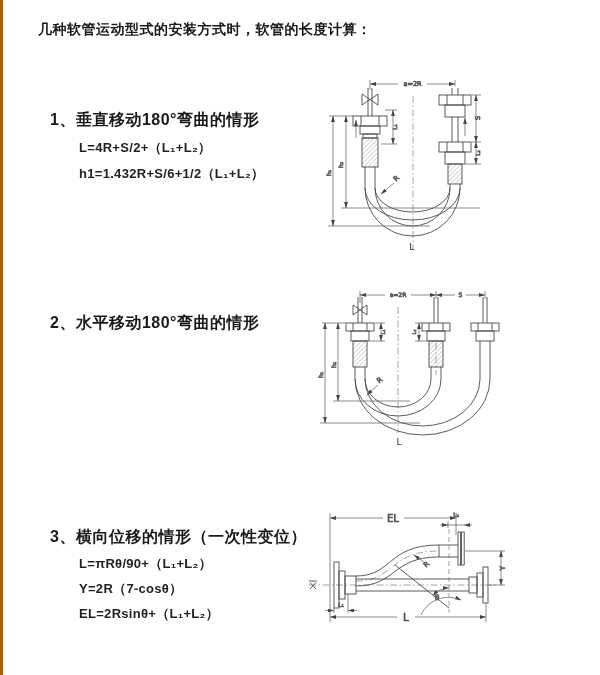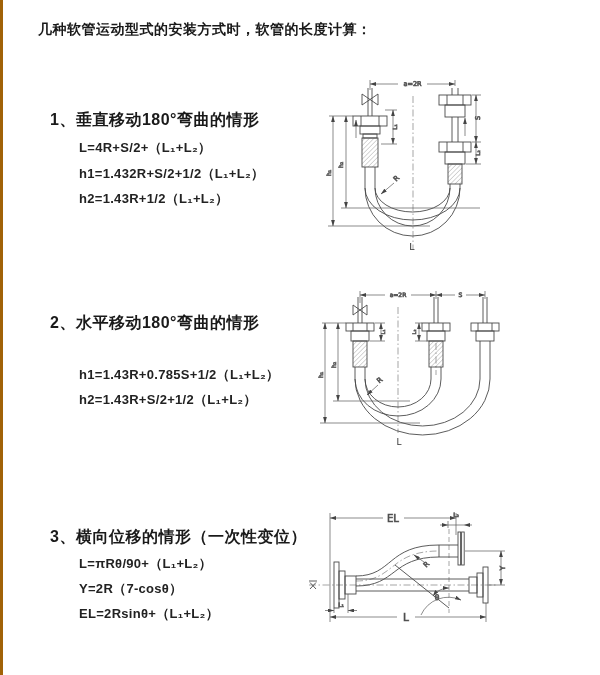--- a/index.html
+++ b/index.html
@@ -30,22 +30,21 @@
 </style>
 </head>
 <body>
 
 <div class="page">
 
   <div class="title">几种软管运动型式的安装方式时，软管的长度计算：</div>
 
   <div class="sec-heading" style="left:47px;top:110px">1、垂直移动180°弯曲的情形</div>
   <div class="formula" style="left:76px;top:139px">L=4R+S/2+（L₁+L₂）</div>
-  <div class="formula" style="left:76px;top:165px">h1=1.432R+S/2+1/2（L₁+L₂）</div>
-  <div class="formula" style="left:76px;top:190px">h2=1.43R+1/2（L₁+L₂）</div>
+  <div class="formula" style="left:76px;top:165px">h1=1.432R+S/6+1/2（L₁+L₂）</div>
 
   <svg style="left:312px;top:70px" width="255" height="190" viewBox="0 0 255 190">
     <defs>
       <pattern id="br1" width="3.2" height="3.2" patternUnits="userSpaceOnUse" patternTransform="rotate(45)">
         <line x1="0" y1="0" x2="0" y2="3.2" stroke="#8a8a8a" stroke-width="0.7"></line>
       </pattern>
       <marker id="ar1" viewBox="0 0 10 6" refX="9.5" refY="3" markerWidth="9" markerHeight="5.4" orient="auto-start-reverse">
         <path d="M0 0 L10 3 L0 6 Z" fill="#444"></path>
       </marker>
     </defs>
@@ -131,22 +130,20 @@
 
     <g class="dim">
       <path d="M79 113 L66 124" marker-end="url(#ar1)"></path>
       <text x="83" y="110" font-size="7" text-anchor="middle" transform="rotate(-45 83 110)">R</text>
     </g>
 
     <text x="97" y="180" font-size="9.5" text-anchor="middle" fill="#222">L</text>
   </svg>
 
   <div class="sec-heading" style="left:47px;top:313px">2、水平移动180°弯曲的情形</div>
-  <div class="formula" style="left:76px;top:366px">h1=1.43R+0.785S+1/2（L₁+L₂）</div>
-  <div class="formula" style="left:76px;top:391px">h2=1.43R+S/2+1/2（L₁+L₂）</div>
 
   <svg style="left:312px;top:283px" width="272" height="170" viewBox="0 0 272 170">
     <defs>
       <pattern id="br2" width="3.2" height="3.2" patternUnits="userSpaceOnUse" patternTransform="rotate(45)">
         <line x1="0" y1="0" x2="0" y2="3.2" stroke="#8a8a8a" stroke-width="0.7"></line>
       </pattern>
       <marker id="ar2" viewBox="0 0 10 6" refX="9.5" refY="3" markerWidth="9" markerHeight="5.4" orient="auto-start-reverse">
         <path d="M0 0 L10 3 L0 6 Z" fill="#444"></path>
       </marker>
     </defs>

